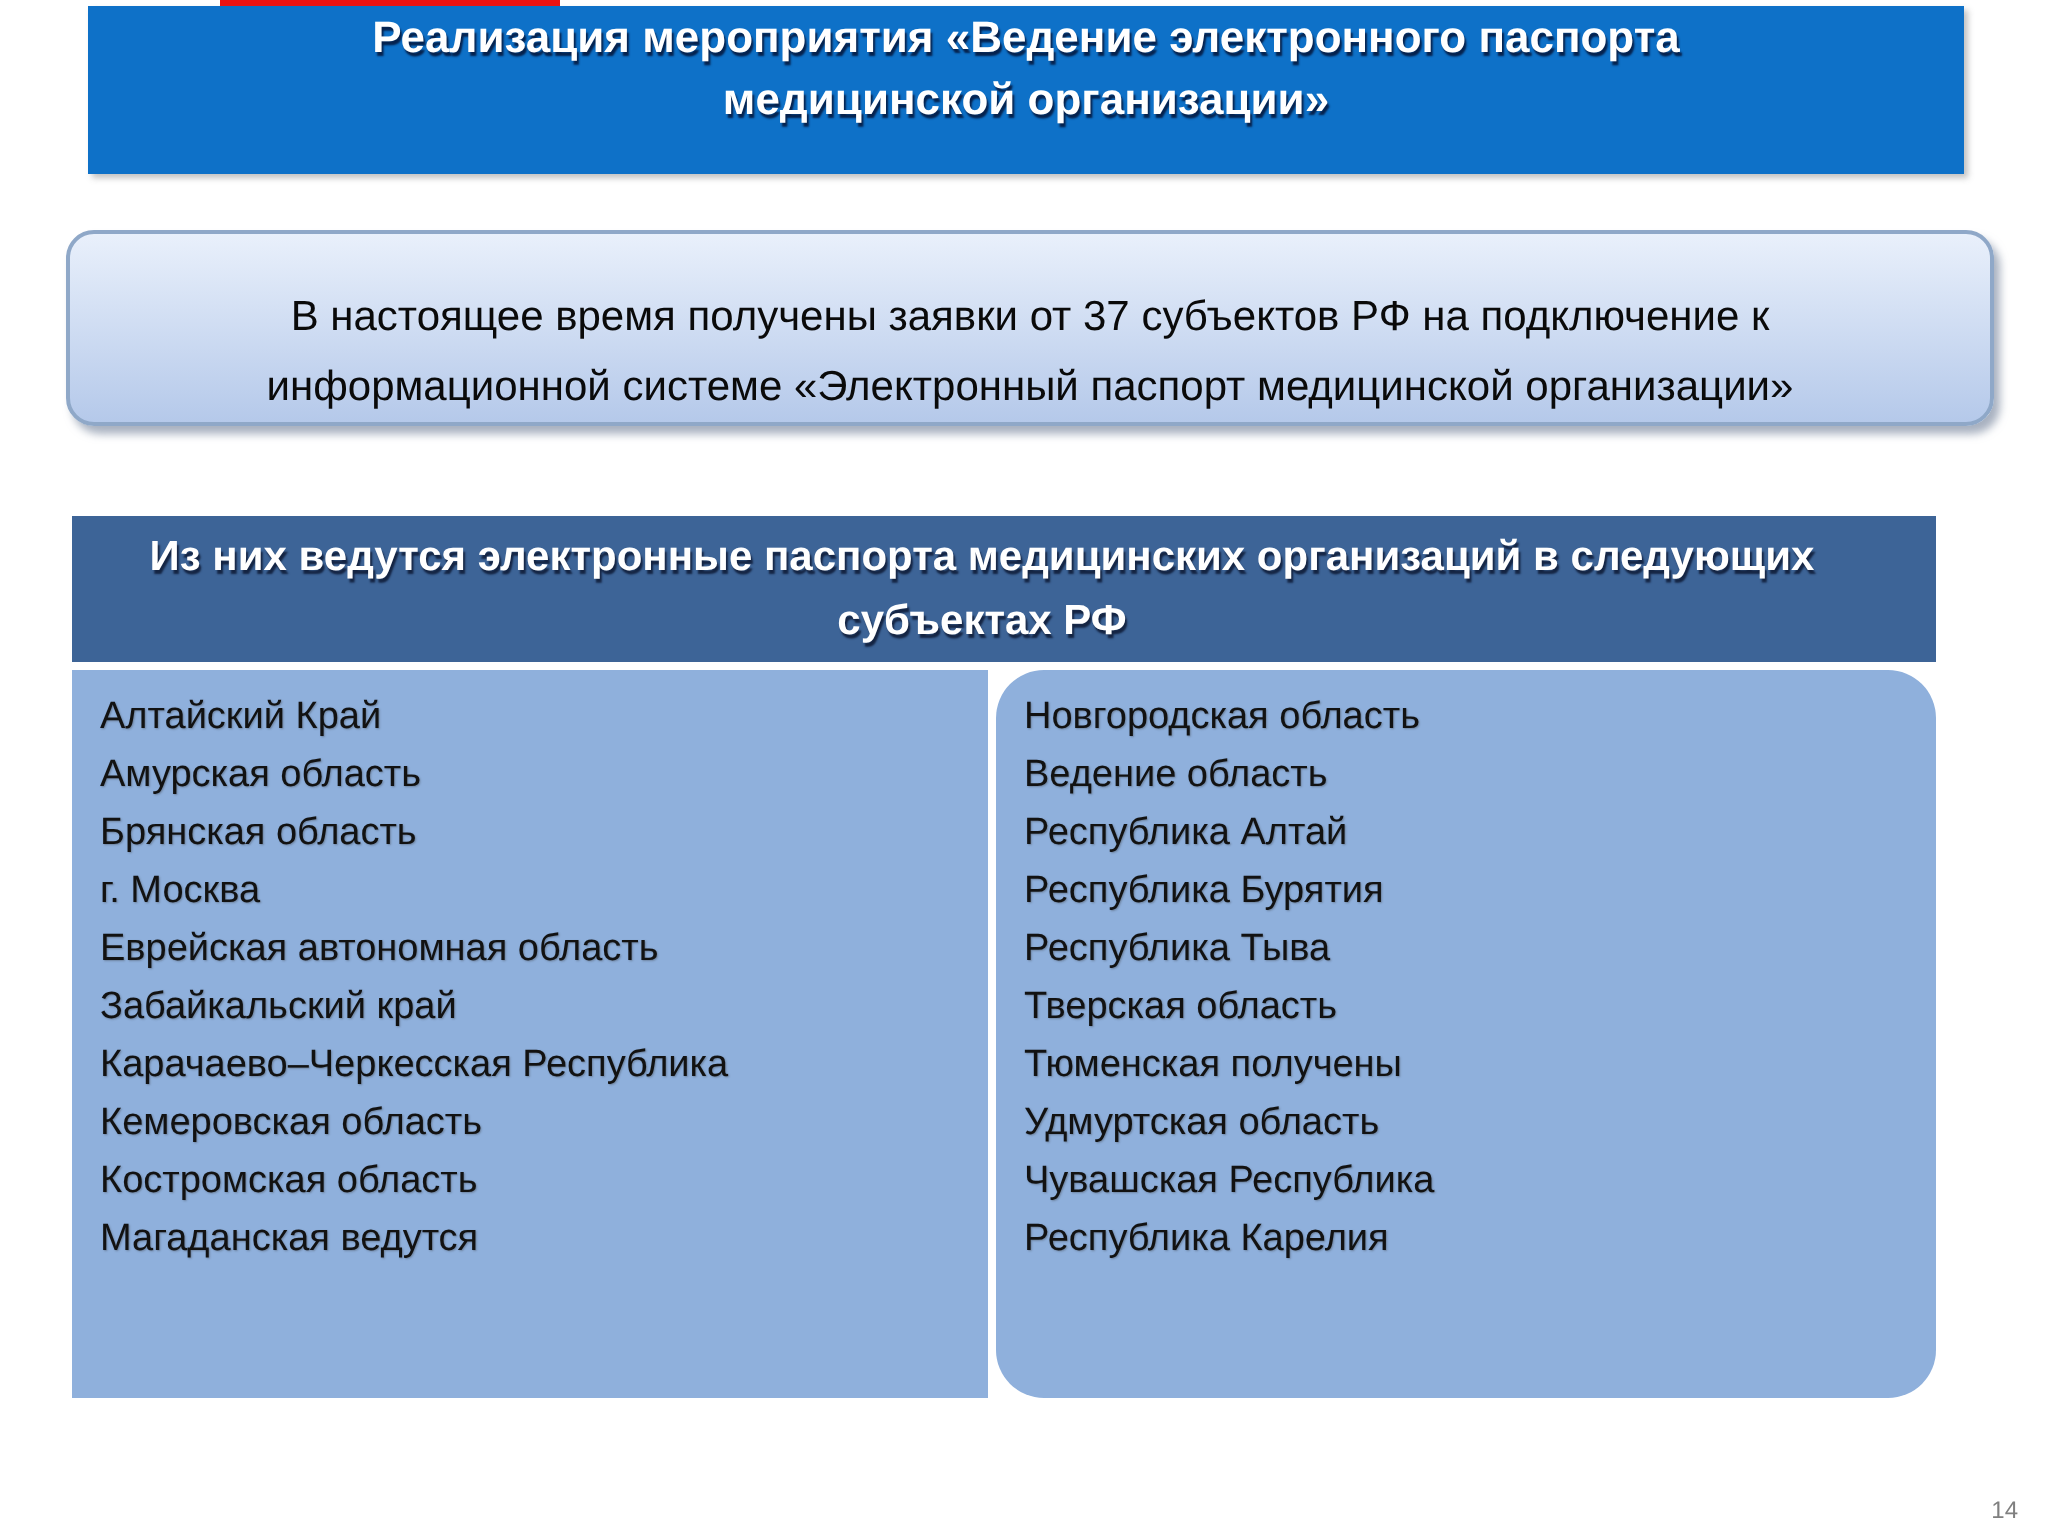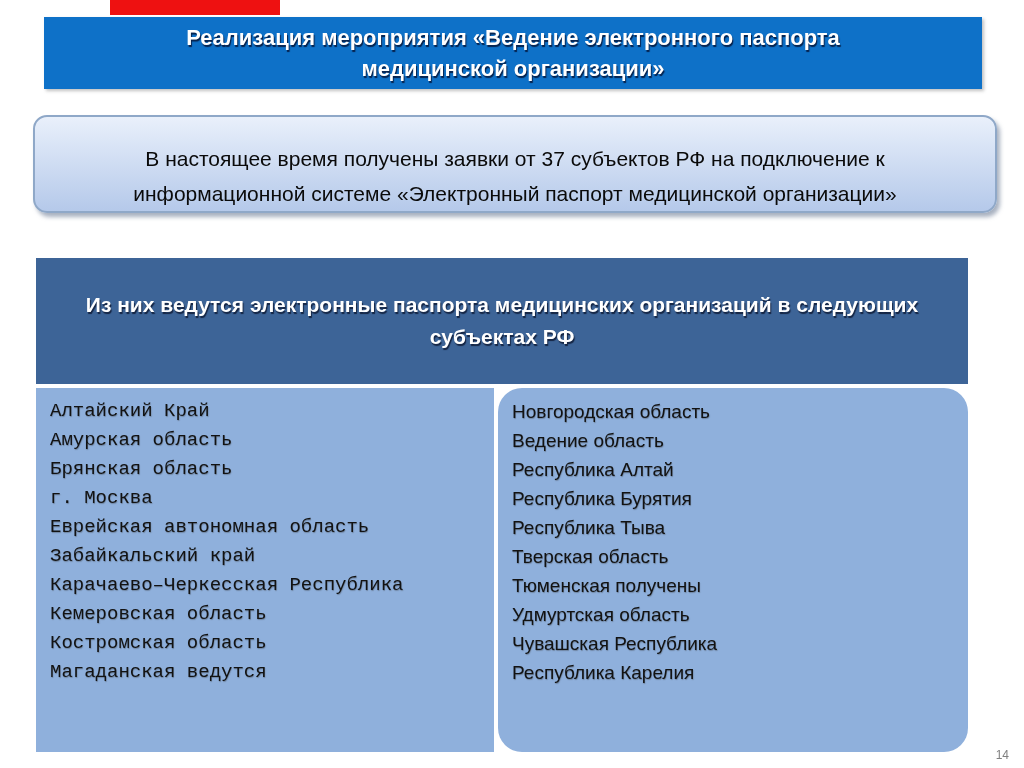--- a/index.html
+++ b/index.html
@@ -12,24 +12,24 @@
     font-family: "Liberation Sans", sans-serif;
   }
   .accent-tab {
     position: absolute;
     left: 110px; top: 0;
     width: 170px; height: 15px;
     background: var(--accent-red, #EE1111);
   }
   .title-bar {
     position: absolute;
-    left: 44px; top: 17px;
-    width: 938px; height: 72px;
+    left: 44px; top: 3px;
+    width: 938px; height: 84px;
     background: var(--title-bar-blue, #0E71C8);
-    display: flex; align-items: center; justify-content: center;
+    display: flex; align-items: flex-start; justify-content: center;
     box-shadow: 2px 2px 3px rgba(120,120,120,0.45);
   }
   .title-text {
     margin: 0;
     max-width: 720px;
     color: #ffffff;
     font-size: 22px;
     font-weight: bold;
     line-height: 31px;
     text-align: center;
@@ -52,23 +52,23 @@
     font-size: 21px;
     line-height: 35px;
     text-align: center;
   }
   .table {
     position: absolute;
     left: 36px; top: 258px;
     width: 932px;
   }
   .table-header {
-    height: 126px;
+    height: 73px;
     background: var(--table-header-blue, #3D6497);
-    display: flex; align-items: center; justify-content: center;
+    display: flex; align-items: center; justify-content: flex-start;
   }
   .table-header-text {
     margin: 0;
     max-width: 910px;
     color: #ffffff;
     font-size: 21px;
     font-weight: bold;
     line-height: 32px;
     text-align: center;
     text-shadow: 1px 2px 1px rgba(10,20,45,0.8);
@@ -78,21 +78,21 @@
     height: 364px;
     display: flex;
     gap: 4px;
     background: #ffffff;
   }
   .table-col {
     background: var(--table-body-blue, #8FB0DC);
     padding: 9px 0 0 14px;
     box-sizing: border-box;
   }
-  .table-col.left  { width: 458px; font-family: Liberation Mono, monospace; }
+  .table-col.left  { width: 458px; }
   .table-col.right { flex: 1; border-radius: 24px; }
   .region {
     color: #121212;
     font-size: 19px;
     line-height: 29px;
     text-shadow: 0.5px 0.5px 1px rgba(50,50,50,0.35);
     white-space: nowrap;
   }
   .page-number {
     position: absolute;

